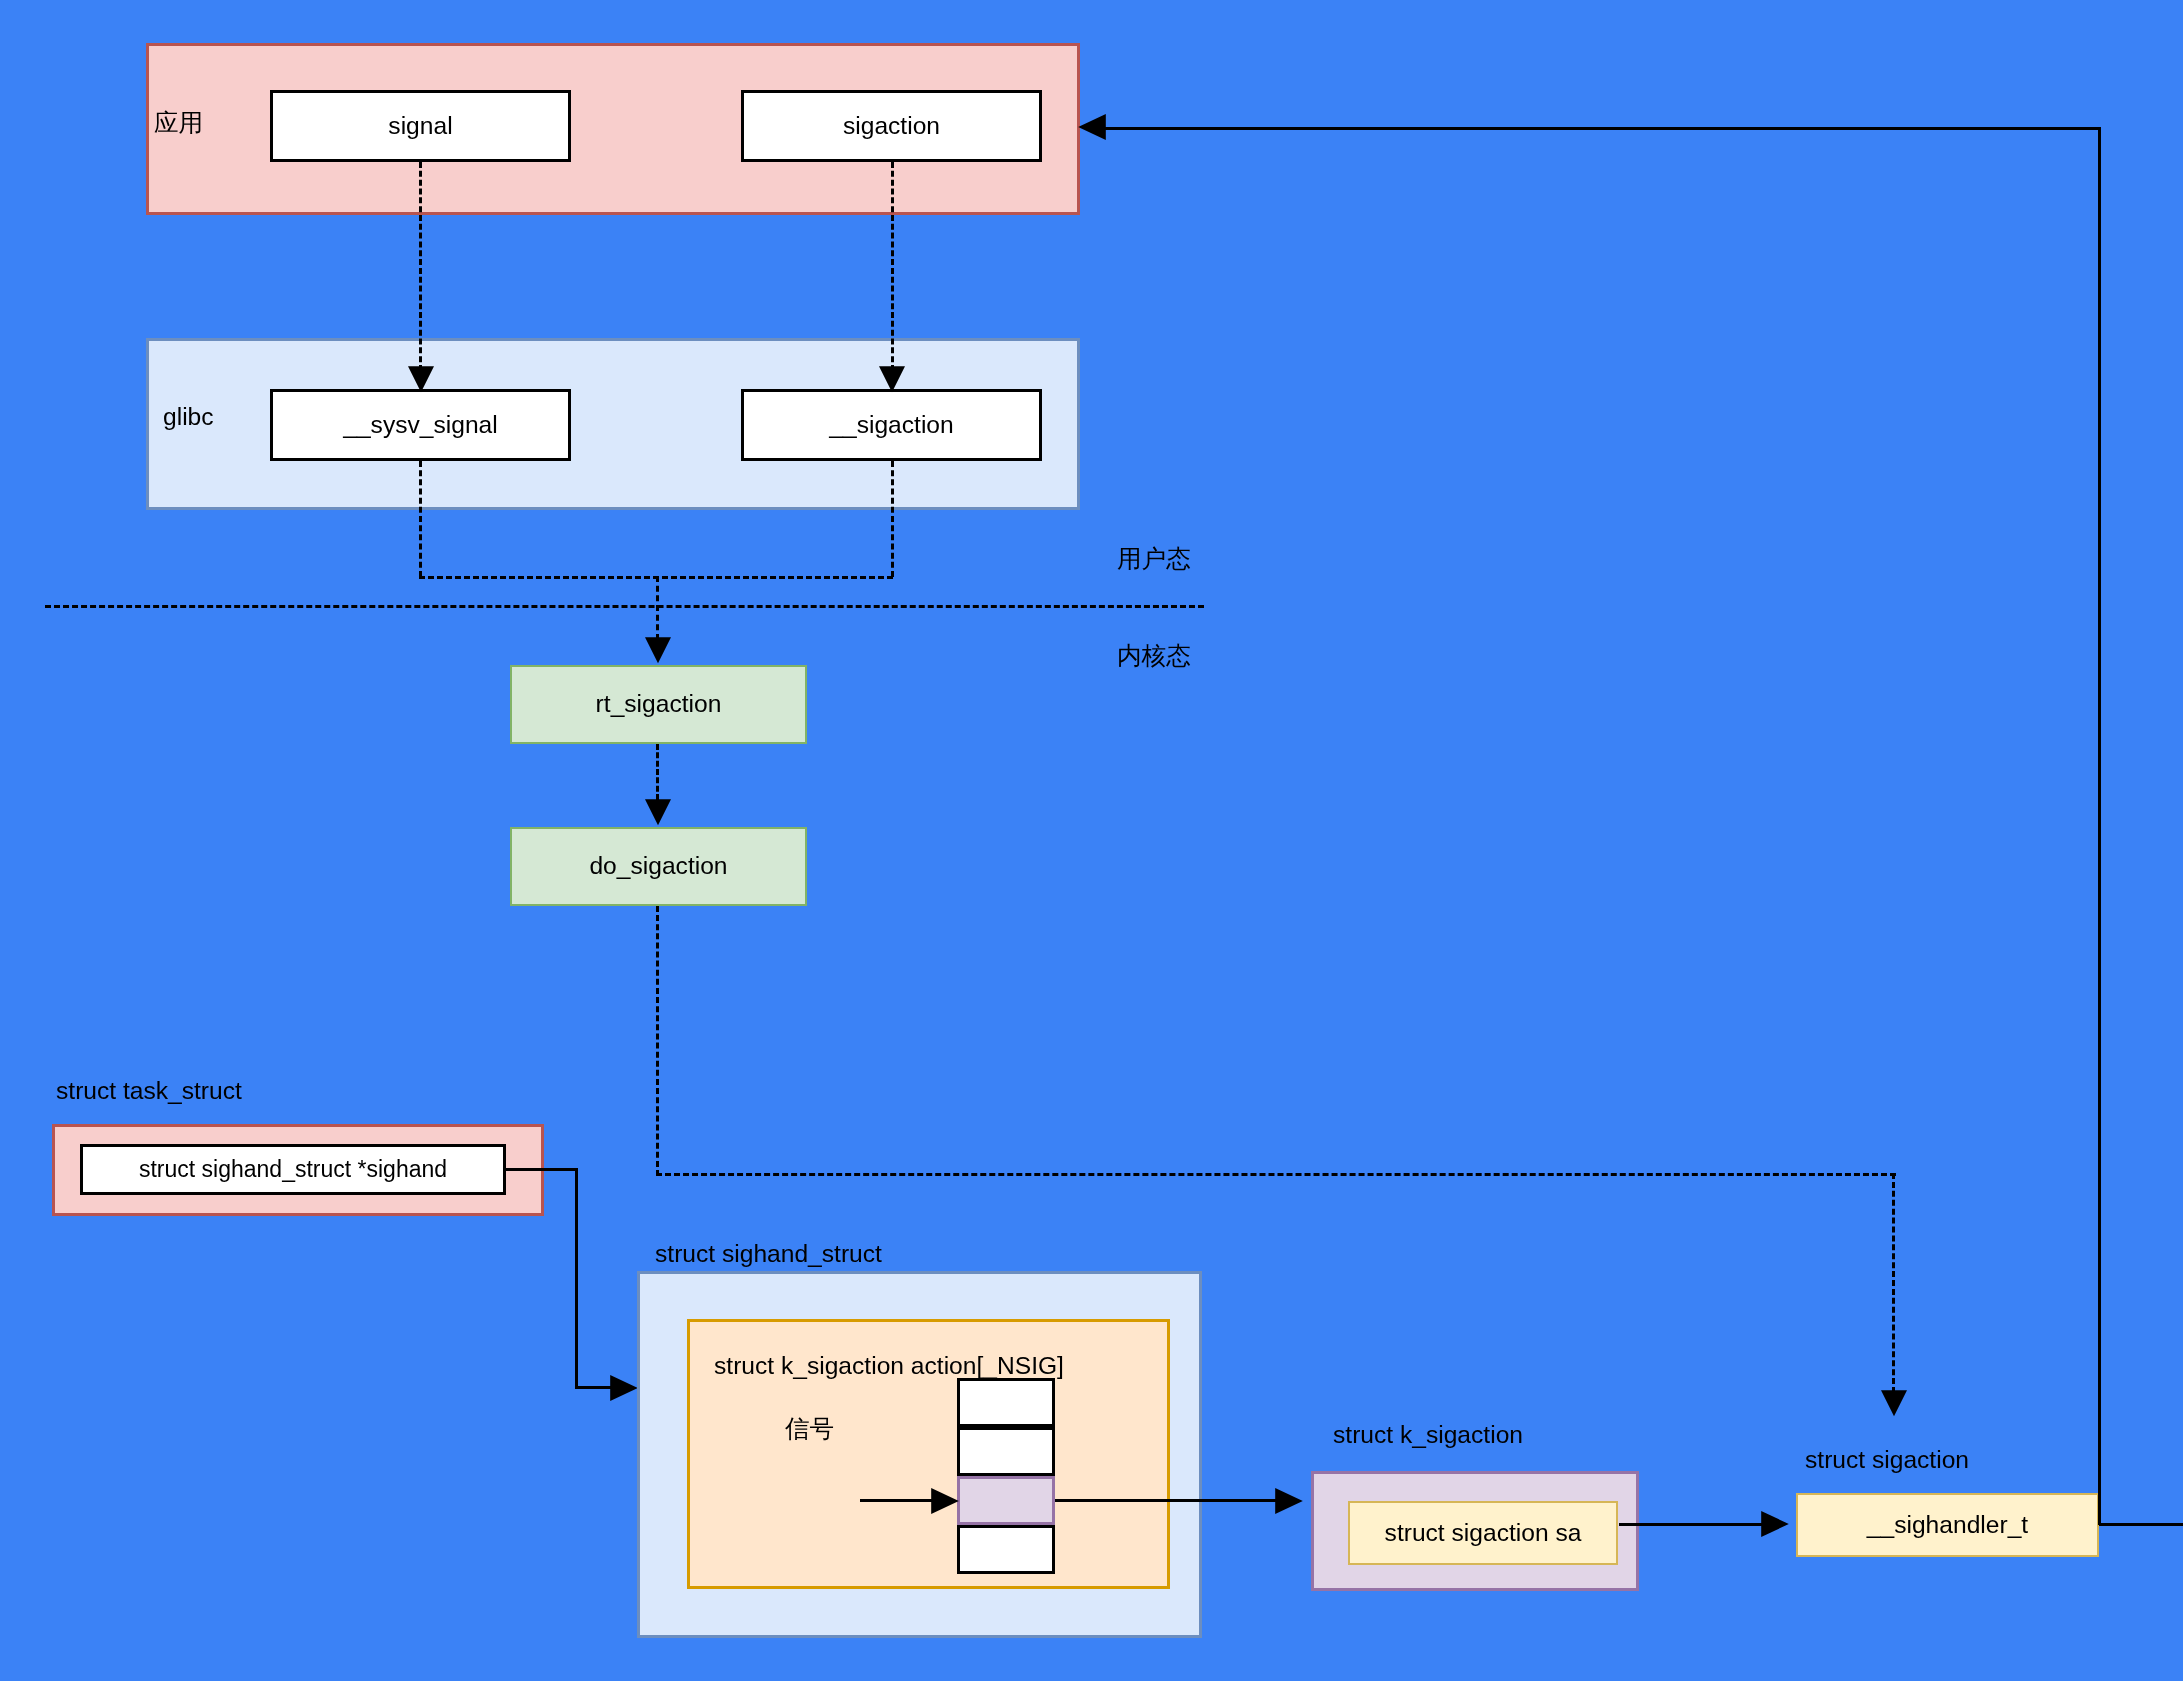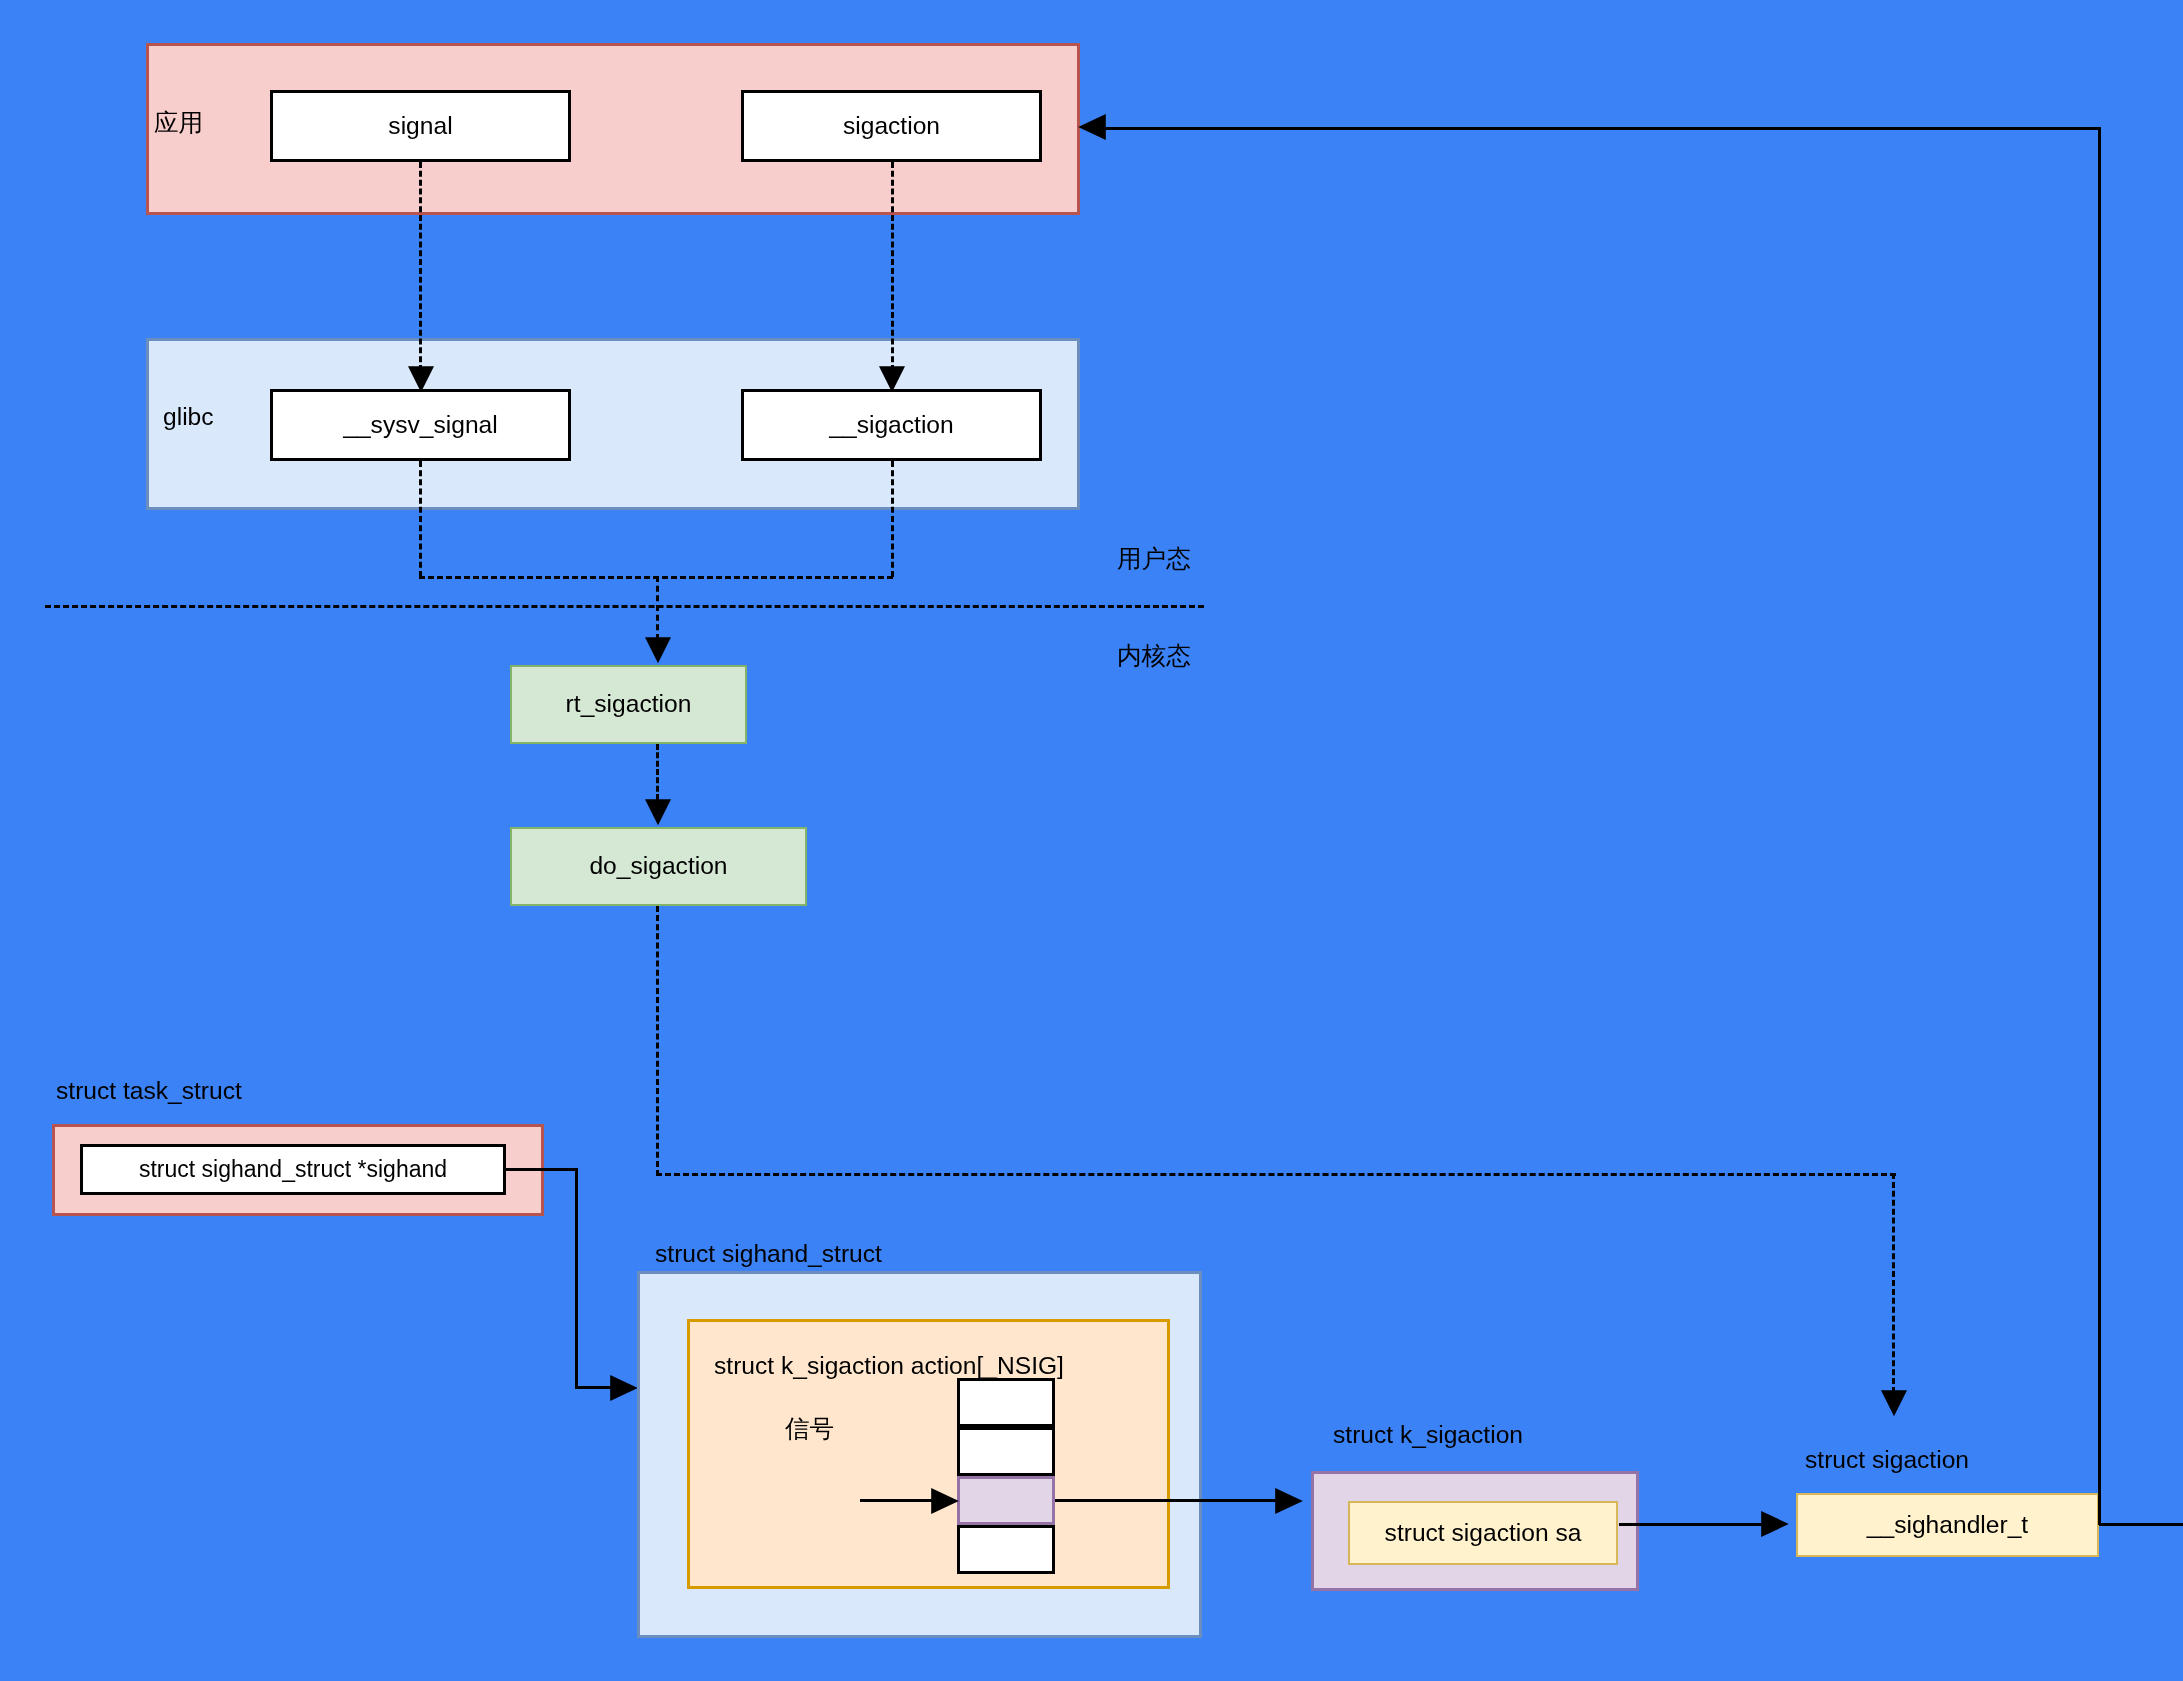--- a/index.html
+++ b/index.html
@@ -89,21 +89,21 @@
 
   <div class="abs dash-v" style="left:656px;top:576px;height:64px;"></div>
   <svg class="arrow" style="left:645px;top:637px;width:26px;height:28px;" viewBox="0 0 32 34" width="26" height="28">
     <polygon points="0,0 32,0 16,32" fill="#000000"></polygon>
   </svg>
 
   <div class="abs dash-h" style="left:45px;top:605px;width:1159px;"></div>
   <div class="abs caption" style="left:1117px;top:542px;">用户态</div>
   <div class="abs caption" style="left:1117px;top:639px;">内核态</div>
 
-  <div class="abs node node-green" style="left:510px;top:665px;width:237px;height:79px;">rt_sigaction</div>
+  <div class="abs node node-green" style="left:510px;top:665px;width:297px;height:79px;">rt_sigaction</div>
 
   <div class="abs dash-v" style="left:656px;top:744px;height:56px;"></div>
   <svg class="arrow" style="left:645px;top:799px;width:26px;height:28px;" viewBox="0 0 32 34" width="26" height="28">
     <polygon points="0,0 32,0 16,32" fill="#000000"></polygon>
   </svg>
 
   <div class="abs node node-green" style="left:510px;top:827px;width:297px;height:79px;">do_sigaction</div>
 
   <div class="abs dash-v" style="left:656px;top:906px;height:270px;"></div>
   <div class="abs dash-h" style="left:656px;top:1173px;width:1240px;"></div>

